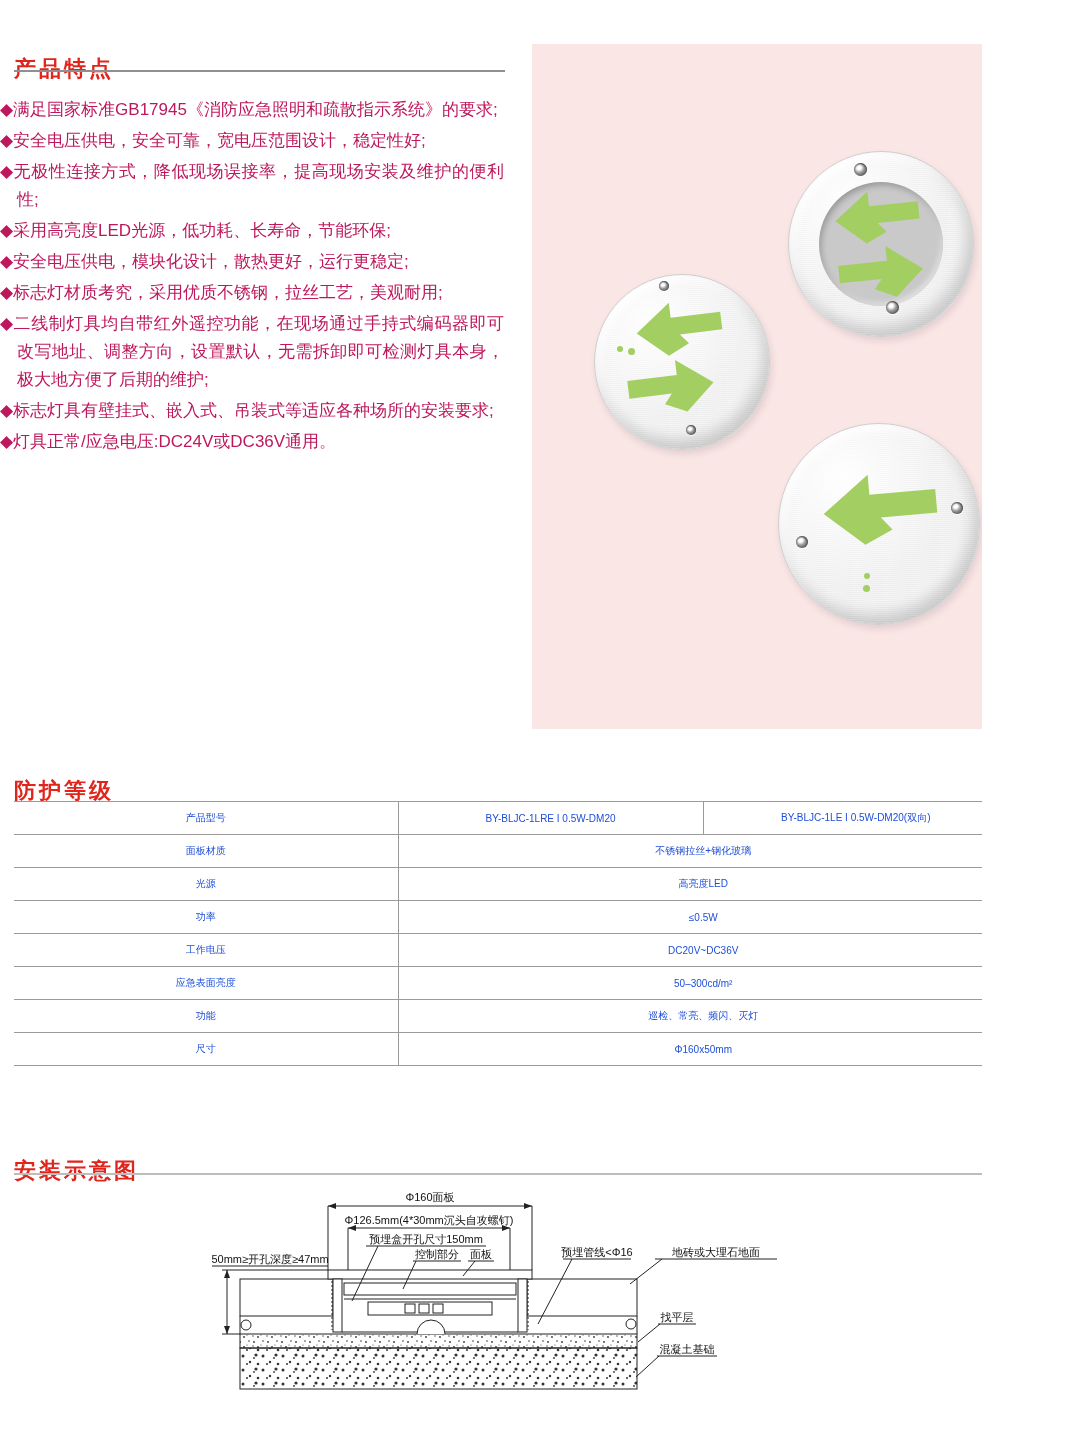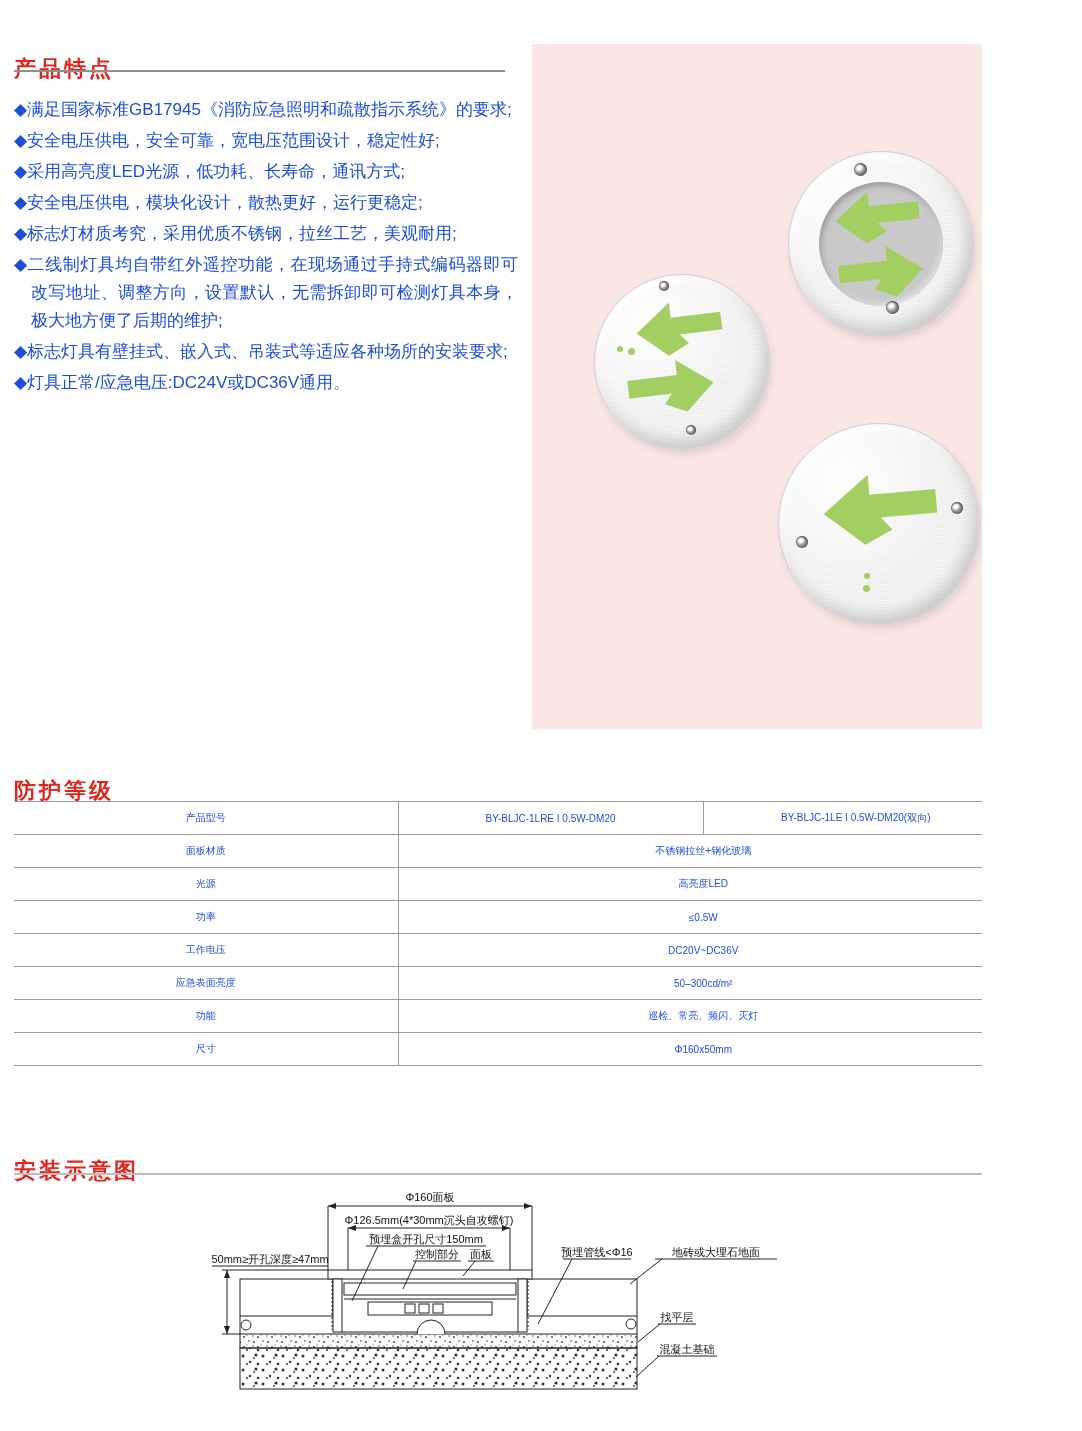--- a/index.html
+++ b/index.html
@@ -9,23 +9,23 @@
   }
   
   .sec-title{
     position:absolute;left:14px;font-size:22px;font-weight:bold;
     color:var(--red,#e0251c);letter-spacing:3px;white-space:nowrap;
   }
   .rule{position:absolute;background:#8f8f8f;height:2px;}
   .rule.light{background:#bdbdbd;}
   
   .features{
-    position:absolute;left:14px;top:80px;width:504px;
+    position:absolute;left:0;top:80px;width:504px;
     font-size:17px;line-height:28px;text-align:justify;
-    list-style:none;margin:0;padding:0;color:#1d4ed8;
+    list-style:none;margin:0;padding:0;color:#be185d;
   }
   .features li{padding-left:17px;text-indent:-17px;margin-bottom:3px;}
   
   .gallery{position:absolute;left:532px;top:28px;width:550px;height:685px;background:var(--pink,#fbe6e6);}
   .disc{
     position:absolute;border-radius:50%;
     background:
       radial-gradient(circle at 32% 28%, rgba(255,255,255,.95) 0%, rgba(255,255,255,0) 55%),
       repeating-linear-gradient(178deg,#f8f8f8 0px,#ebebeb 1px,#f6f6f6 2px);
     box-shadow: inset -6px -9px 14px rgba(0,0,0,.16), inset 4px 6px 10px rgba(255,255,255,.9), 2px 4px 7px rgba(0,0,0,.10);
@@ -64,21 +64,22 @@
 <body>
 
 <div class="page">
 
   <h2 class="sec-title" style="top:20px;">产品特点</h2>
   <div class="rule" style="left:14px;top:54px;width:491px;"></div>
 
   <ul class="features">
     <li>◆满足国家标准GB17945《消防应急照明和疏散指示系统》的要求;</li>
     <li>◆安全电压供电，安全可靠，宽电压范围设计，稳定性好;</li>
-    <li>◆采用高亮度LED光源，低功耗、长寿命，通讯方式;</li>
+    <li>◆无极性连接方式，降低现场误接率，提高现场安装及维护的便利性;</li>
+    <li>◆采用高亮度LED光源，低功耗、长寿命，节能环保;</li>
     <li>◆安全电压供电，模块化设计，散热更好，运行更稳定;</li>
     <li>◆标志灯材质考究，采用优质不锈钢，拉丝工艺，美观耐用;</li>
     <li>◆二线制灯具均自带红外遥控功能，在现场通过手持式编码器即可改写地址、调整方向，设置默认，无需拆卸即可检测灯具本身，极大地方便了后期的维护;</li>
     <li>◆标志灯具有壁挂式、嵌入式、吊装式等适应各种场所的安装要求;</li>
     <li>◆灯具正常/应急电压:DC24V或DC36V通用。</li>
   </ul>
 
   <div class="gallery">
 
     <div class="disc" style="left:256px;top:107px;width:184px;height:184px;">

